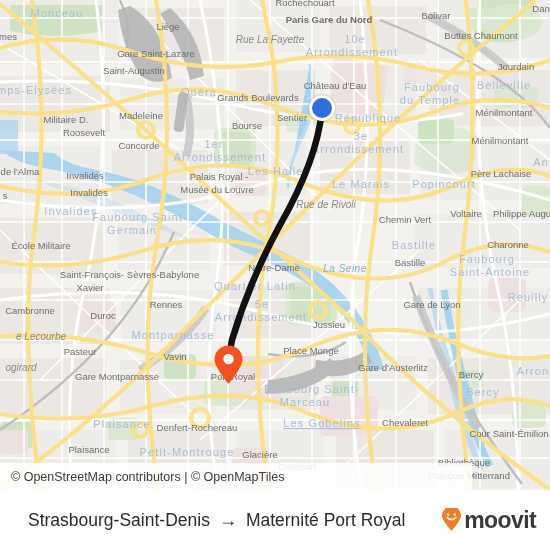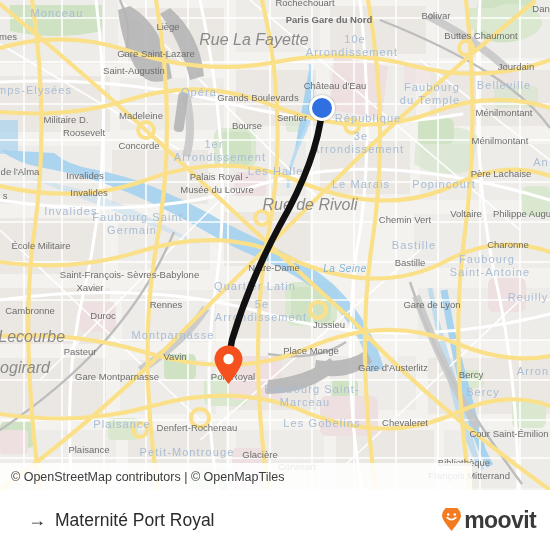--- a/index.html
+++ b/index.html
@@ -9,21 +9,21 @@
   
   #map{position:absolute;left:0;top:0;width:550px;height:490px;overflow:hidden;
        background:#f4f2ef;}
   #map svg.basemap{position:absolute;left:0;top:0;}
 
   .lbl{position:absolute;white-space:nowrap;transform:translate(-50%,-50%);
        pointer-events:none;line-height:1.08;text-align:center;}
   .lbl.station{color:#6e6e6e;font-size:9.5px;}
   .lbl.district{color:#a9bdd4;font-size:11px;letter-spacing:1.1px;}
   .lbl.water{color:#7fb2d8;font-size:10px;font-style:italic;letter-spacing:.5px;}
-  .lbl.road{color:#8a8a8a;font-size:16px;font-style:italic;}
+  .lbl.road{color:#8a8a8a;font-size:10px;font-style:italic;margin-left:16px;}
 
   
   #routeLayer{position:absolute;left:0;top:0;width:550px;height:490px;}
   #startDot{position:absolute;width:26px;height:26px;border-radius:50%;
             background:#2f6fe0;border:3px solid #fff;box-sizing:border-box;
             left:309px;top:95px;box-shadow:0 0 2px rgba(0,0,0,.35);}
   #endPin{position:absolute;left:213px;top:345px;width:31px;height:40px;}
 
   
   #takeBtn{position:absolute;left:172px;top:224px;width:211px;height:45px;
@@ -295,29 +295,29 @@
         <div class="lbl district" style="left: 528px; top: 298px;">Reuilly</div>
         <div class="lbl road" style="left: 25px; top: 337px;">e Lecourbe</div>
         <div class="lbl district" style="left: 173px; top: 336px;">Montparnasse</div>
         <div class="lbl station" style="left: 329px; top: 325px;">Jussieu</div>
         <div class="lbl station" style="left: 80px; top: 352px;">Pasteur</div>
         <div class="lbl station" style="left: 175px; top: 357px;">Vavin</div>
         <div class="lbl station" style="left: 311px; top: 351px;">Place Monge</div>
         <div class="lbl station" style="left: 393px; top: 368px;">Gare d'Austerlitz</div>
         <div class="lbl station" style="left: 471px; top: 375px;">Bercy</div>
         <div class="lbl district" style="left: 533px; top: 372px;">Arron</div>
-        <div class="lbl road" style="left: 25px; top: 368px; text-align: right;">ogirard</div>
+        <div class="lbl road" style="left: 5px; top: 368px; text-align: right;">ogirard</div>
         <div class="lbl station" style="left: 117px; top: 377px;">Gare Montparnasse</div>
         <div class="lbl station" style="left: 233px; top: 377px;">Port Royal</div>
         <div class="lbl district" style="left: 312px; top: 390px;">Faubourg Saint-</div>
         <div class="lbl district" style="left: 305px; top: 403px;">Marceau</div>
         <div class="lbl district" style="left: 483px; top: 393px;">Bercy</div>
         <div class="lbl district" style="left: 122px; top: 425px;">Plaisance</div>
         <div class="lbl station" style="left: 197px; top: 428px;">Denfert-Rochereau</div>
-        <div class="lbl district" style="left: 322px; top: 424px;">Les Gobelins</div>
+        <div class="lbl district" style="left: 322px; top: 424px; text-decoration: underline;">Les Gobelins</div>
         <div class="lbl station" style="left: 405px; top: 423px;">Chevaleret</div>
         <div class="lbl station" style="left: 509px; top: 434px;">Cour Saint-Émilion</div>
         <div class="lbl station" style="left: 89px; top: 450px;">Plaisance</div>
         <div class="lbl district" style="left: 187px; top: 453px;">Petit-Montrouge</div>
         <div class="lbl station" style="left: 260px; top: 455px;">Glacière</div>
         <div class="lbl station" style="left: 297px; top: 467px;">Corvisart</div>
         <div class="lbl station" style="left: 464px; top: 463px;">Bibliothèque</div>
         <div class="lbl station" style="left: 469px; top: 476px;">François Mitterrand</div>
         <div class="lbl station" style="left: 8px; top: 37px;">mes</div>
         <div class="lbl station" style="left: 5px; top: 196px;">s</div>
@@ -338,20 +338,21 @@
     </svg>
 
 
     <div id="attrib">
       <span>© OpenStreetMap contributors | © OpenMapTiles</span>
     </div>
   </div>
 
   <div id="footer">
     <div id="routeTitle">
+      <span>Strasbourg-Saint-Denis</span>
       <span id="arrowIcon">→</span>
       <span>Maternité Port Royal</span>
     </div>
     <div id="brand">
       <svg width="21" height="24" viewBox="0 0 21 24">
         <path d="M10.5 23 C10.5 23 20 12.5 20 7.6 A9.5 9.5 0 1 0 1 7.6 C1 12.5 10.5 23 10.5 23 Z" fill="#f47b20"></path>
         <circle cx="7.2" cy="6.4" r="1.25" fill="#ffffff"></circle>
         <circle cx="13.8" cy="6.4" r="1.25" fill="#ffffff"></circle>
         <path d="M6.2 9.6 q4.3 4.1 8.6 0" fill="none" stroke="#ffffff" stroke-width="1.7" stroke-linecap="round"></path>
       </svg>

